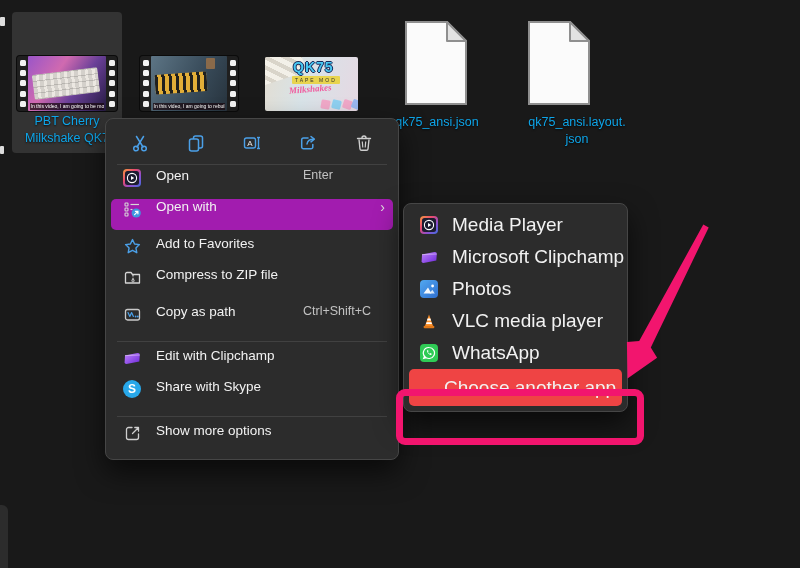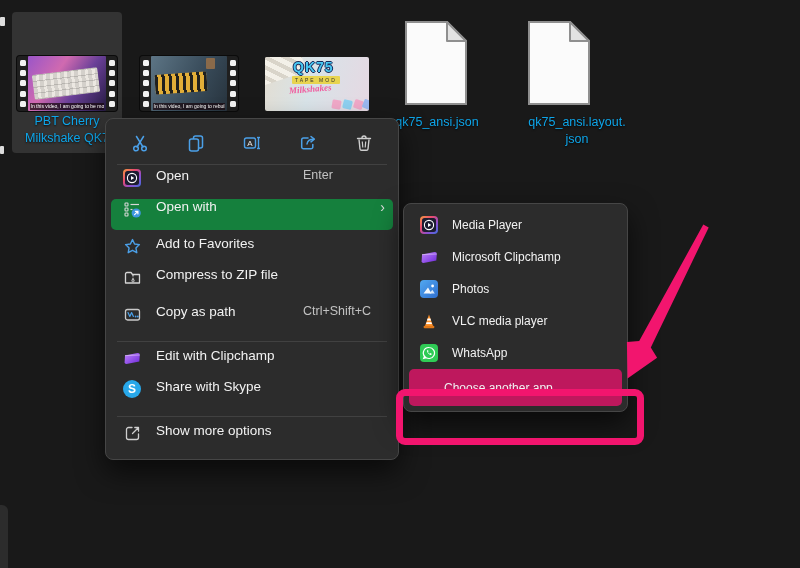--- a/index.html
+++ b/index.html
@@ -16,21 +16,21 @@
        font-size:5px;line-height:7px;text-align:center;white-space:nowrap;overflow:hidden;padding:0 1px;}
   .bg1{position:absolute;inset:0;background:linear-gradient(125deg,#9a55c8 0%,#d06ab0 35%,#6a4098 62%,#241a40 100%);}
   .kb1{position:absolute;left:5px;top:15px;width:66px;height:25px;background:#ece8e2;border-radius:2px;transform:rotate(-7deg);
        background-image:repeating-linear-gradient(90deg,rgba(0,0,0,.10) 0 4px,transparent 4px 7px),
                         repeating-linear-gradient(0deg,rgba(0,0,0,.14) 0 1px,transparent 1px 6px);}
   .bg2{position:absolute;inset:0;background:linear-gradient(115deg,#5d7585 0%,#3a4d5c 55%,#27333d 100%);}
   .kb2{position:absolute;left:4px;top:17px;width:52px;height:20px;background:#e2ae38;border-radius:2px;transform:rotate(-4deg);
        background-image:repeating-linear-gradient(90deg,#20201e 0 3px,transparent 3px 7px);}
   .crate{position:absolute;right:12px;top:2px;width:9px;height:11px;background:#8a6a4a;border-radius:1px;}
   .thumb3{position:absolute;left:265px;top:57px;width:93px;height:54px;border-radius:2px;overflow:hidden;
-          background:linear-gradient(105deg,#e3ddd1 0%,#d8e3e8 45%,#e6d8e2 100%);padding-left:11px;}
+          background:linear-gradient(105deg,#e3ddd1 0%,#d8e3e8 45%,#e6d8e2 100%);}
   .t3keys{position:absolute;left:-6px;top:-8px;width:44px;height:30px;transform:rotate(-18deg);opacity:.9;
           background:repeating-linear-gradient(45deg,#f5f2ea 0 5px,#d8d3c8 5px 9px);}
   .t3title{position:absolute;left:28px;top:2px;font-size:14px;font-weight:bold;color:#48c8f2;letter-spacing:1px;
            text-shadow:-1px 0 #1a2a5a,1px 0 #1a2a5a,0 -1px #1a2a5a,0 1px #1a2a5a;}
   .t3sub{position:absolute;left:27px;top:19px;font-size:5px;letter-spacing:2px;color:#33302a;background:#e8d44f;padding:1px 3px;border-radius:1px;}
   .t3script{position:absolute;left:24px;top:27px;font-family:"Liberation Serif",serif;font-style:italic;font-weight:bold;
             font-size:9px;color:#f05a9e;transform:rotate(-5deg);}
   .t3cap{position:absolute;width:9px;height:9px;border-radius:1.5px;bottom:2px;}
   .flabel{position:absolute;color:#0ea5e9;font-size:12.5px;line-height:17px;text-align:center;text-shadow:0 1px 2px rgba(0,0,0,.8);}
   .ficon{position:absolute;width:62px;height:84px;}
@@ -41,28 +41,28 @@
   .menu{position:absolute;background:#2c2c2c;border:1px solid #464646;border-radius:8px;
         box-shadow:0 12px 28px rgba(0,0,0,.62);box-sizing:border-box;padding:5px;z-index:10;}
   #main-menu{left:105px;top:118px;width:294px;}
   #open-with-submenu{left:403px;top:203px;width:225px;z-index:20;}
   .qa-row{height:37px;display:flex;align-items:center;justify-content:space-between;padding:0 17px;}
   .qa{width:24px;height:24px;display:flex;align-items:center;justify-content:center;border-radius:4px;}
   .sep{height:1px;background:#414141;margin:3px 6px;}
   .mi{display:flex;align-items:flex-start;height:31px;padding:0 8px 0 11px;border-radius:5px;
       font-size:13.5px;color:#f2f2f2;}
   .mi.gap{margin-top:6px;}
-  .mi.hl{background:#15803d;}
+  .mi.hl{background:#a21caf;}
   .ico{width:20px;height:20px;margin-right:14px;flex:none;display:flex;align-items:center;justify-content:center;}
   .lbl{flex:1;white-space:nowrap;}
   .sc{width:82px;font-size:12.5px;color:#c2c2c2;white-space:nowrap;}
   .chev{color:#dcdcdc;font-size:14px;margin-left:2px;}
-  .smi{display:flex;align-items:center;height:32px;padding:0 8px 0 10px;border-radius:5px;font-size:12px;color:#f2f2f2;}
+  .smi{display:flex;align-items:center;height:32px;padding:0 8px 0 10px;border-radius:5px;font-size:19px;color:#f2f2f2;}
   .smi .ico{margin-right:13px;}
-  .smi.choose{height:37px;background:#be185d;padding-left:35px;}
+  .smi.choose{height:37px;background:#ef4444;padding-left:35px;}
 
   
   .chip{width:18px;height:18px;border-radius:4px;position:relative;display:flex;align-items:center;justify-content:center;}
   .mp-chip{background:linear-gradient(135deg,#f59e3f 0%,#e84a6f 35%,#8b4fd0 68%,#3f6fe0 100%);}
   .mp-inner{position:absolute;inset:2px;background:#1c1c30;border-radius:2.5px;display:flex;align-items:center;justify-content:center;}
   .photos-chip{background:linear-gradient(135deg,#52a8f0 0%,#2f6fd0 100%);}
   .wa-chip{background:#2fcb55;}
   .store-chip{background:#2f7fe8;}
   .skype-chip{width:18px;height:18px;border-radius:50%;background:#28a8ea;color:#fff;font-weight:bold;
               font-size:12px;display:flex;align-items:center;justify-content:center;}

